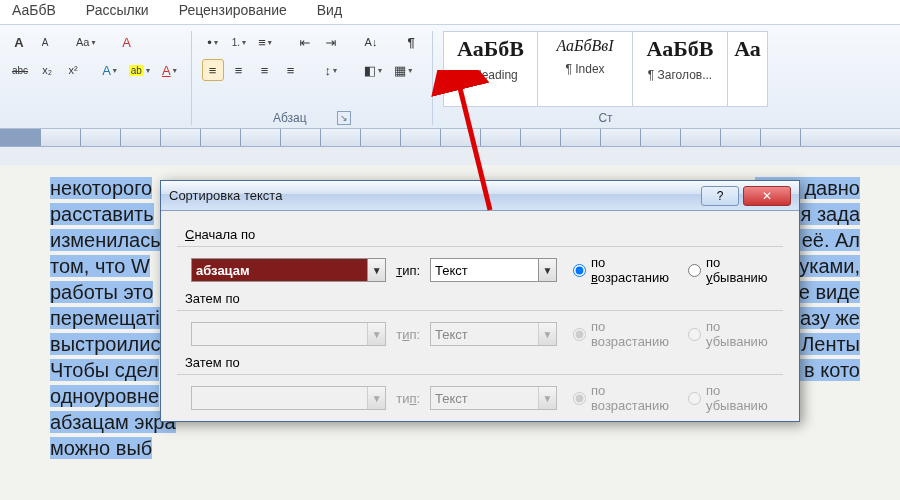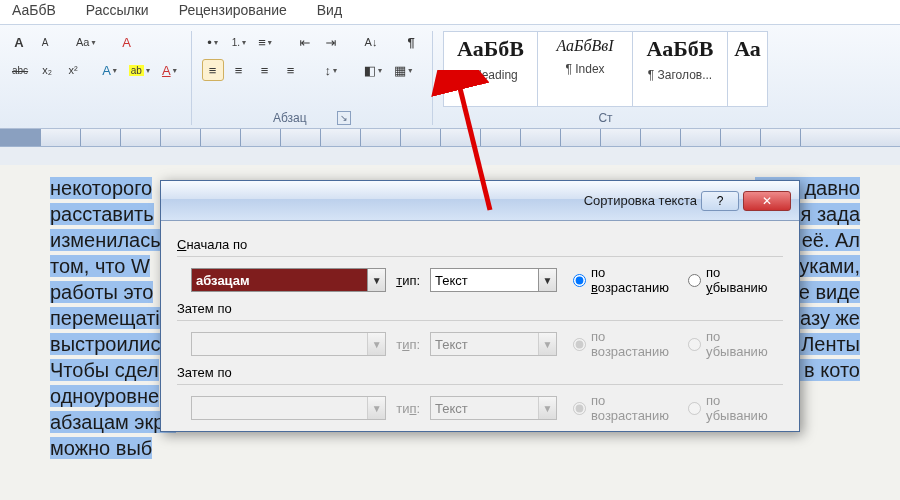--- a/index.html
+++ b/index.html
@@ -28,27 +28,27 @@
 .ruler-inner{position:absolute;left:40px;right:0;top:0;height:100%;display:flex;}
 .ruler-seg{width:40px;border-left:1px solid #8aa0c0;height:100%;}
 .ruler-dark{position:absolute;left:0;top:0;height:100%;width:40px;background:#8aa0c0;}
 .ruler-tab{position:absolute;left:3px;top:2px;width:14px;height:14px;border:1px solid #8aa0c0;background:#e8eef7;display:flex;align-items:center;justify-content:center;font-size:10px;}
 
 .doc { position:absolute; left:0; right:0; top:165px; bottom:0; background:#f2f2ee; padding:10px 40px 10px 50px; font-family:"Times New Roman",serif; font-size:20px; line-height:26px; color:#1a1a1a; }
 .doc .hl { background:#9cc1ee; }
 
 
 .dlg { position:absolute; left:160px; top:180px; width:640px; background:#f0f0f0; border:1px solid #4a6b9a; box-shadow:3px 3px 12px rgba(0,0,0,.4); font-size:13px; }
-.dlg-title { height:40px; background:linear-gradient(#f8fbff,#d6e2f3 45%,#bcd0ec 46%,#d6e4f6); border-bottom:1px solid #8aa0c0; display:flex; align-items:center; padding:0 8px; justify-content:flex-end; }
+.dlg-title { height:30px; background:linear-gradient(#f8fbff,#d6e2f3 45%,#bcd0ec 46%,#d6e4f6); border-bottom:1px solid #8aa0c0; display:flex; align-items:center; padding:0 8px; justify-content:space-between; }
 .dlg-title-text { color:#1a1a1a; }
 .dlg-btns { display:flex; gap:0; }
 .dlg-tbtn { width:38px; height:20px; border:1px solid #7a95bc; background:linear-gradient(#e8f0fb,#c9dbf2); display:flex; align-items:center; justify-content:center; font-size:12px; cursor:pointer; border-radius:3px; margin-left:4px;}
 .dlg-close { background:linear-gradient(#e88,#c33); color:#fff; border-color:#933; width:48px;}
 .dlg-body { padding:10px 16px 6px; }
-.sect-label { font-size:13px; margin:6px 0 4px; }
+.sect-label { font-size:13px; margin:6px 8px 4px; }
 .sect-label u { text-decoration:underline; }
 .sep { border-top:1px solid #cfcfcf; margin:2px 0 8px; }
 .sort-row { display:flex; align-items:center; gap:10px; padding-left:14px; margin-bottom:2px;}
 .combo { height:24px; border:1px solid #939393; background:#fff; display:flex; align-items:center; padding:0 4px; font-size:13px; position:relative; }
 .combo.sel { background:#7f1d1d; color:#fff;font-weight:bold; }
 .combo.dis { background:#f0f0f0; color:#888; border-color:#bdbdbd; }
 .combo .arrow { position:absolute; right:0; top:0; width:18px; height:100%; border-left:1px solid #939393; background:linear-gradient(#f5f5f5,#ddd); display:flex; align-items:center; justify-content:center; font-size:10px; color:#333;}
 .combo.dis .arrow{border-color:#cfcfcf;color:#aaa;}
 .radios { display:flex; flex-direction:row; gap:4px; font-size:13px; margin-left:6px;}
 .radios label { display:flex; align-items:center; gap:5px; }

